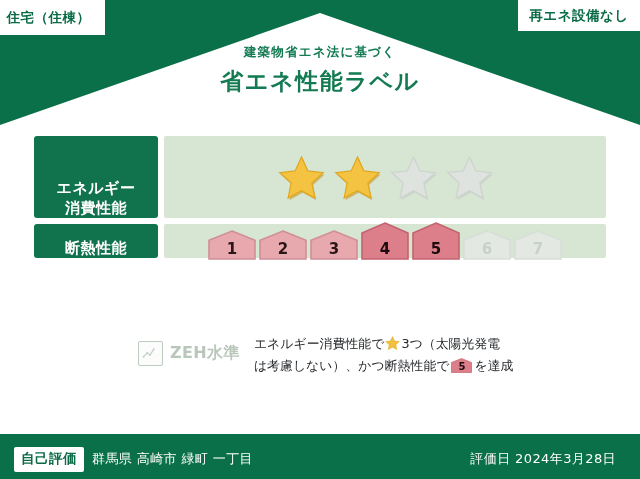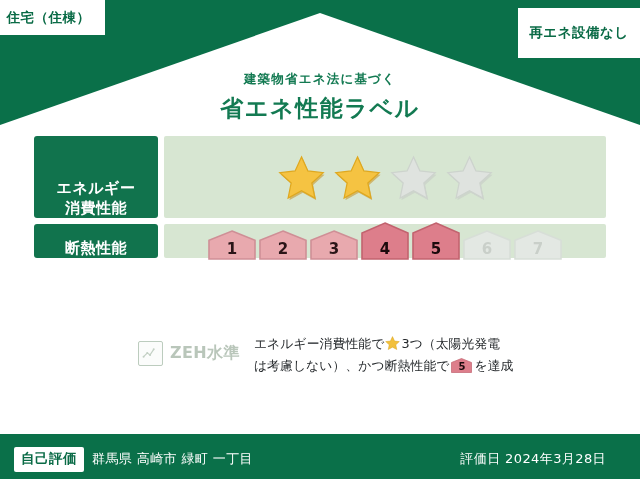--- a/index.html
+++ b/index.html
@@ -34,27 +34,27 @@
     color: #0a6b46;
     font-weight: bold;
     font-size: 13.5px;
     letter-spacing: .5px;
     display: flex;
     align-items: center;
     justify-content: center;
     white-space: nowrap;
   }
   .tag-left  { left: 0;  top: 0; width: 105px; height: 35px; padding-right: 8px; }
-  .tag-right { right: 0; top: 8px; width: 122px; height: 50px; text-align: center; }
+  .tag-right { right: 0; top: 0; width: 122px; height: 31px; text-align: center; }
 
   
   .title-block {
     position: absolute;
     z-index: 5;
-    left: 0; right: 0; top: 71px;
+    left: 0; right: 0; top: 44px;
     text-align: center;
     color: #137a52;
   }
   .title-sub {
     font-size: 12.5px;
     font-weight: bold;
     letter-spacing: 1.2px;
     margin-bottom: 5px;
   }
   .title-main {
@@ -211,21 +211,21 @@
     white-space: nowrap;
   }
   .address {
     margin-left: 8px;
     font-size: 13px;
     letter-spacing: .4px;
     white-space: nowrap;
   }
   .eval-date {
     margin-left: auto;
-    margin-right: 34px;
+    margin-right: 24px;
     font-size: 13px;
     letter-spacing: .4px;
     white-space: nowrap;
     text-align: center;
   }
 
   
   .watermark {
     position: absolute;
     z-index: 4;

